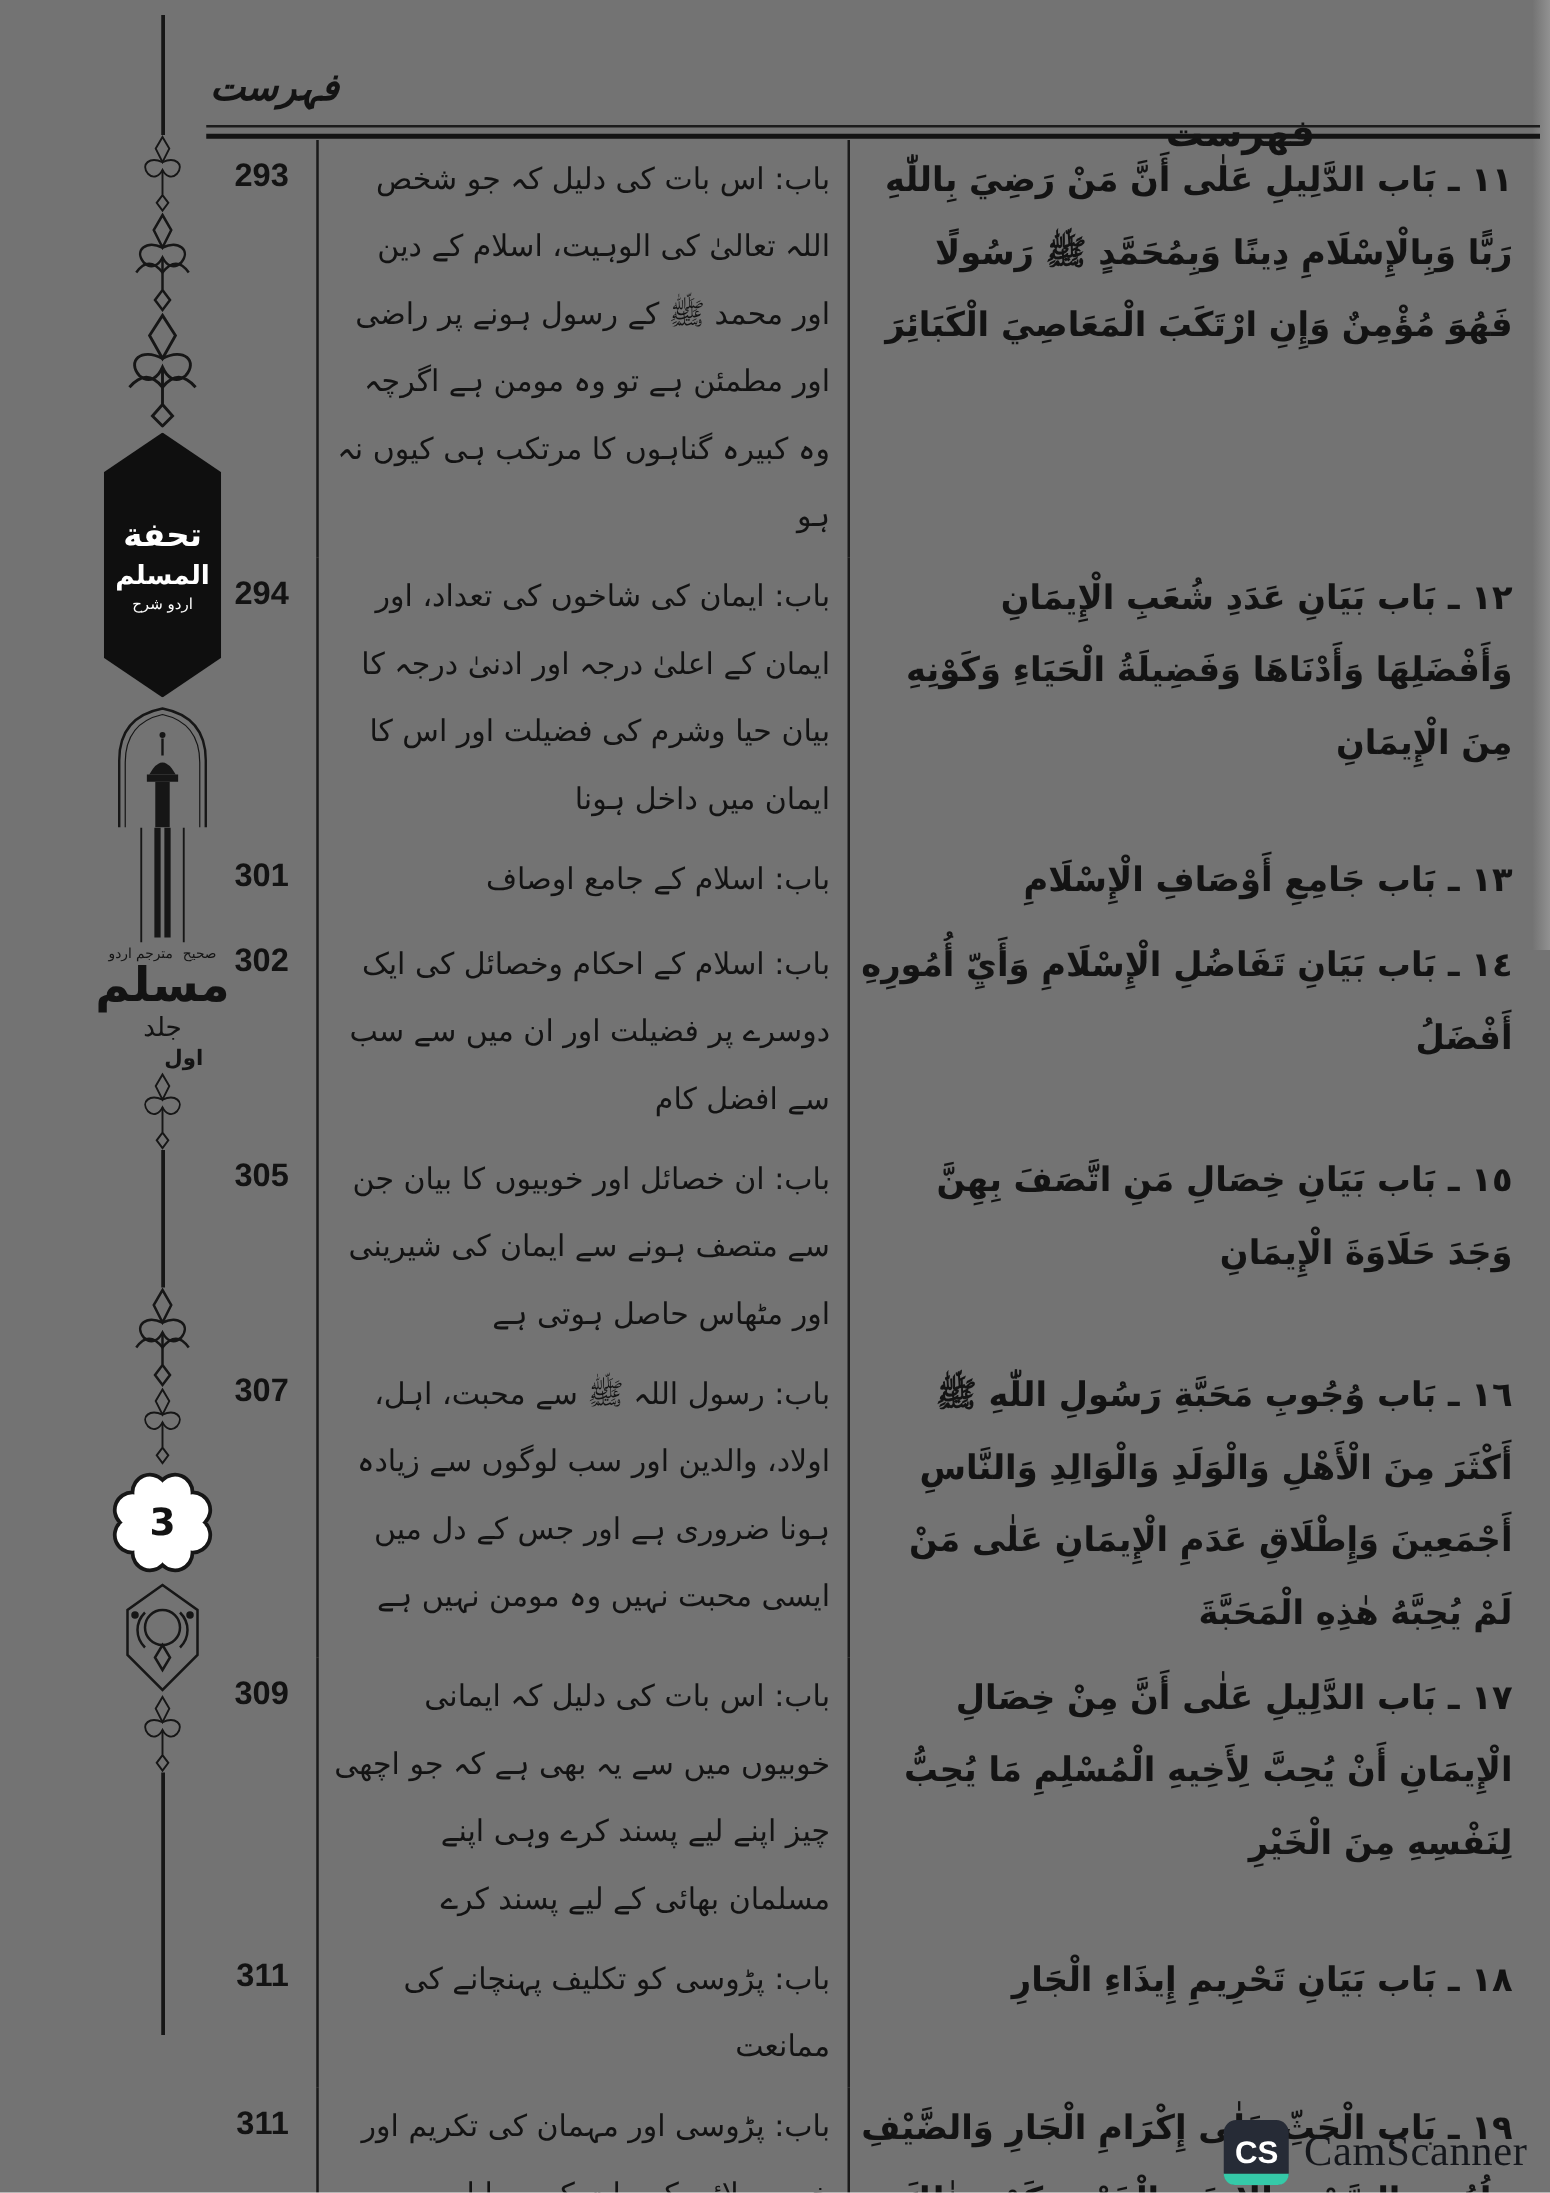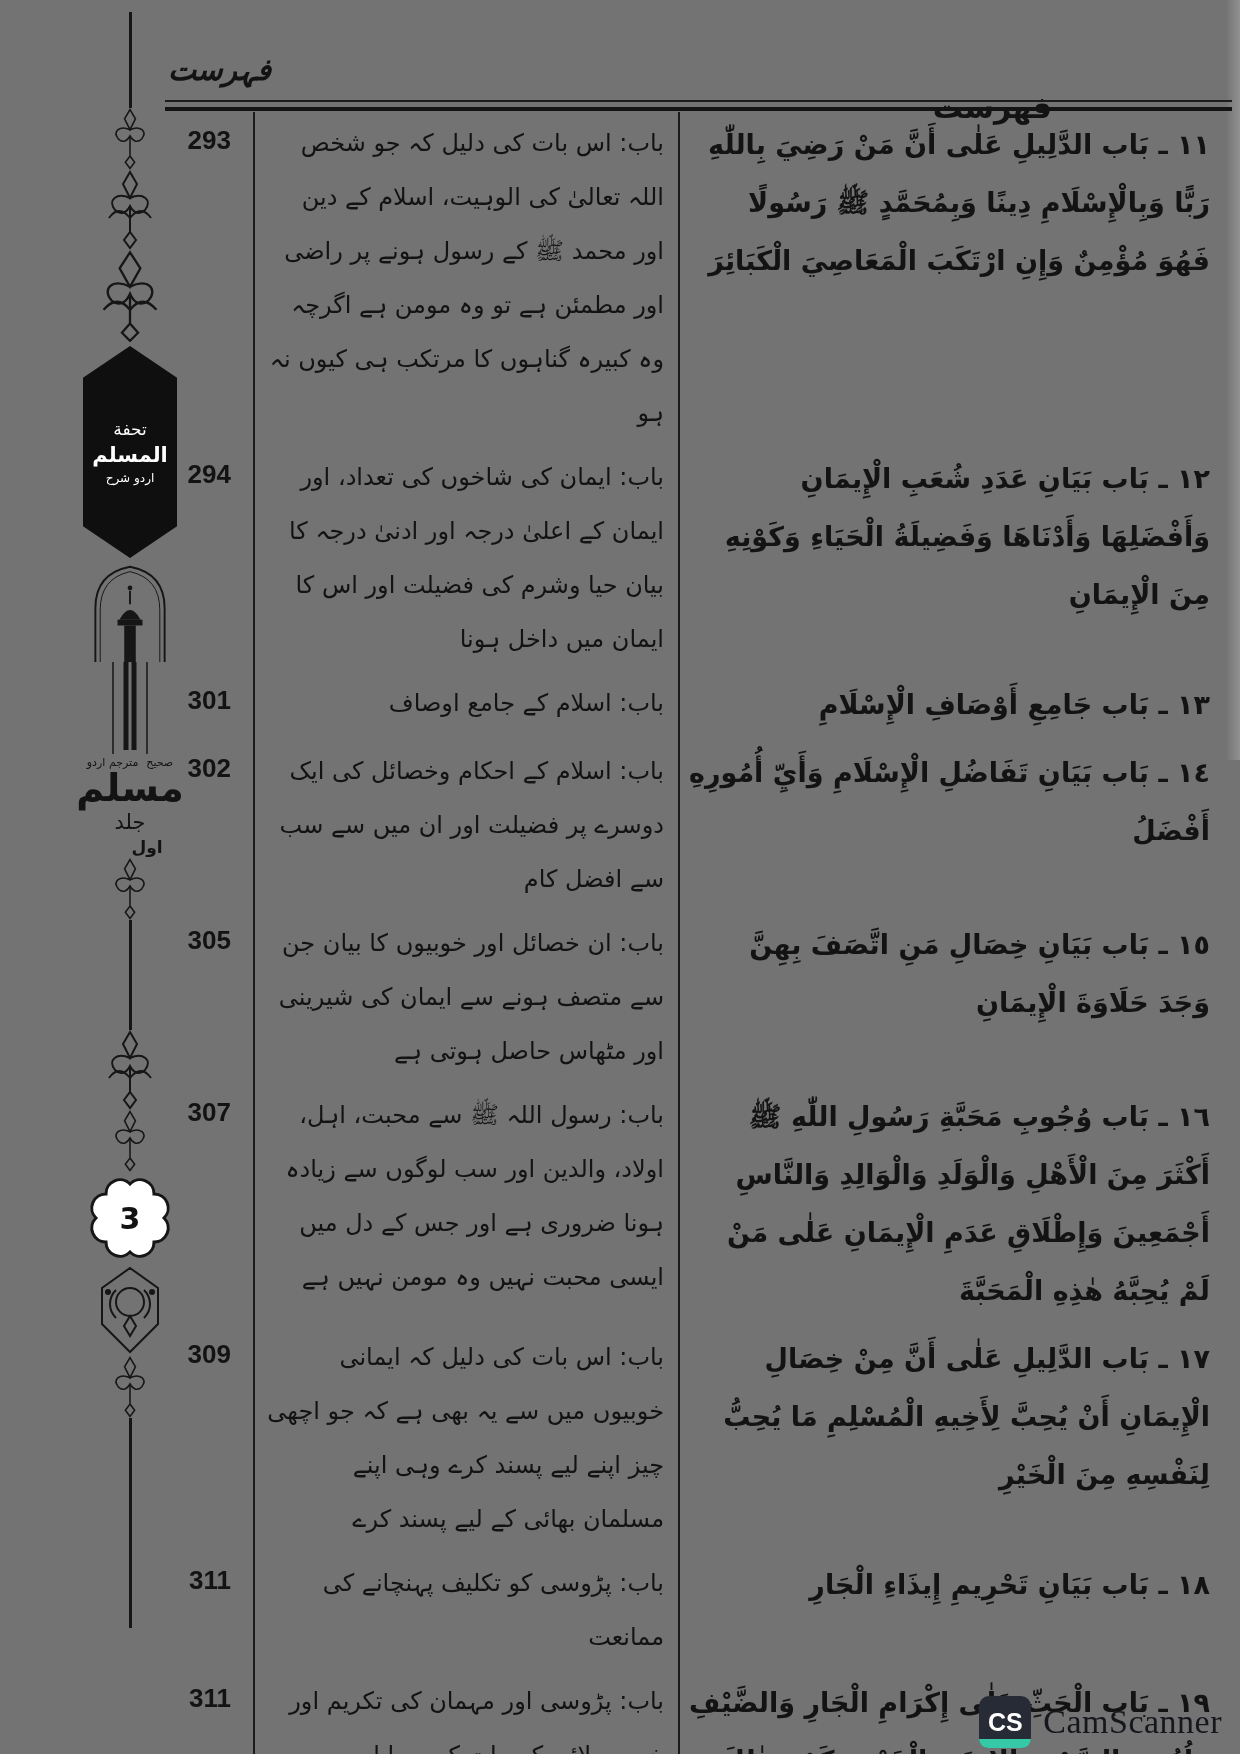--- a/index.html
+++ b/index.html
@@ -27,21 +27,21 @@
     display:flex;flex-direction:column;align-items:center;
   }
   .orn{stroke:#161616;fill:none;stroke-width:2;}
   .vline{width:3px;background:#161616;}
   .badge{
     width:94px;height:212px;background:#0f0f0f;color:#fff;
     clip-path:polygon(50% 0,100% 15%,100% 85%,50% 100%,0 85%,0 15%);
     display:flex;flex-direction:column;align-items:center;justify-content:center;
     gap:4px;direction:rtl;text-align:center;margin:4px 0;
   }
-  .badge .b1{font-size:17px;font-weight:normal;}
+  .badge .b1{font-size:26px;font-weight:bold;}
   .badge .b2{font-size:21px;font-weight:bold;}
   .badge .b3{font-size:12px;}
   .spine-small{display:flex;direction:rtl;gap:8px;font-size:11px;margin-top:2px;white-space:nowrap;}
   .spine-main{font-size:38px;font-weight:bold;direction:rtl;line-height:1.05;}
   .spine-vol{font-size:21px;direction:rtl;line-height:1.3;}
   .spine-vol.num{font-size:17px;font-weight:bold;margin-left:34px;}
   .medallion{position:relative;width:84px;height:84px;margin:4px 0;}
   .medallion .num{
     position:absolute;inset:0;display:flex;align-items:center;justify-content:center;
     font-size:30px;font-weight:bold;

